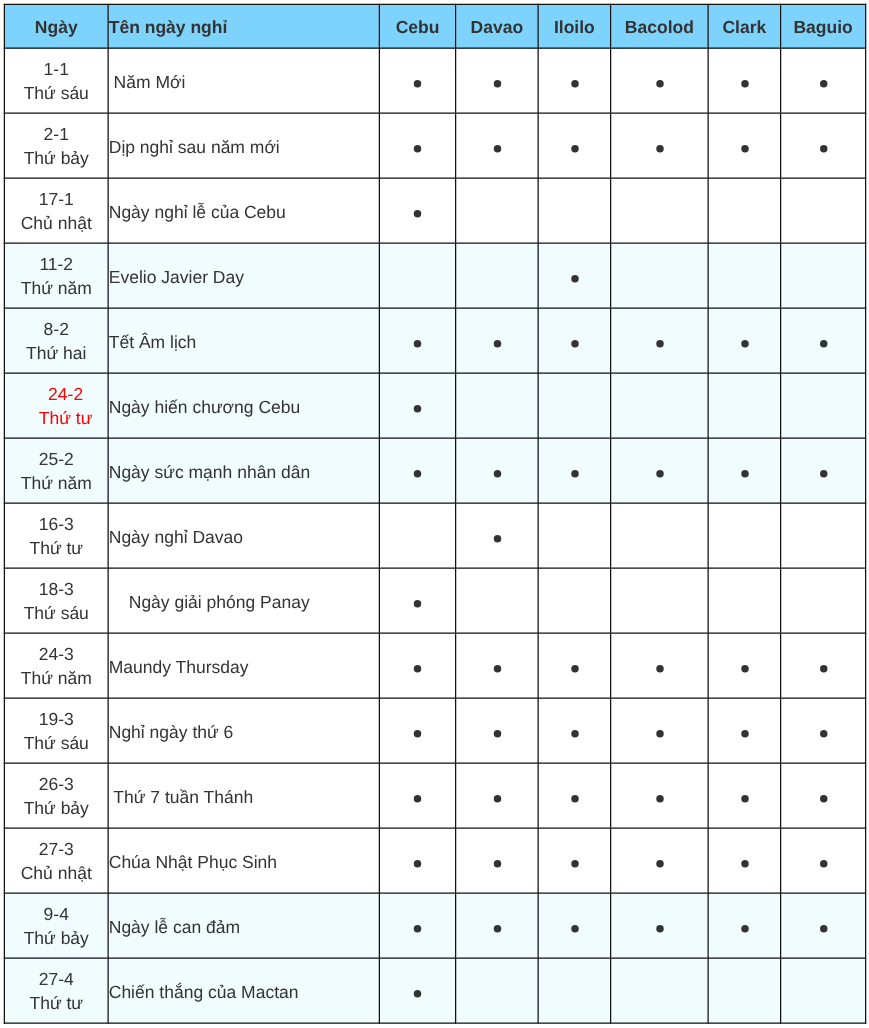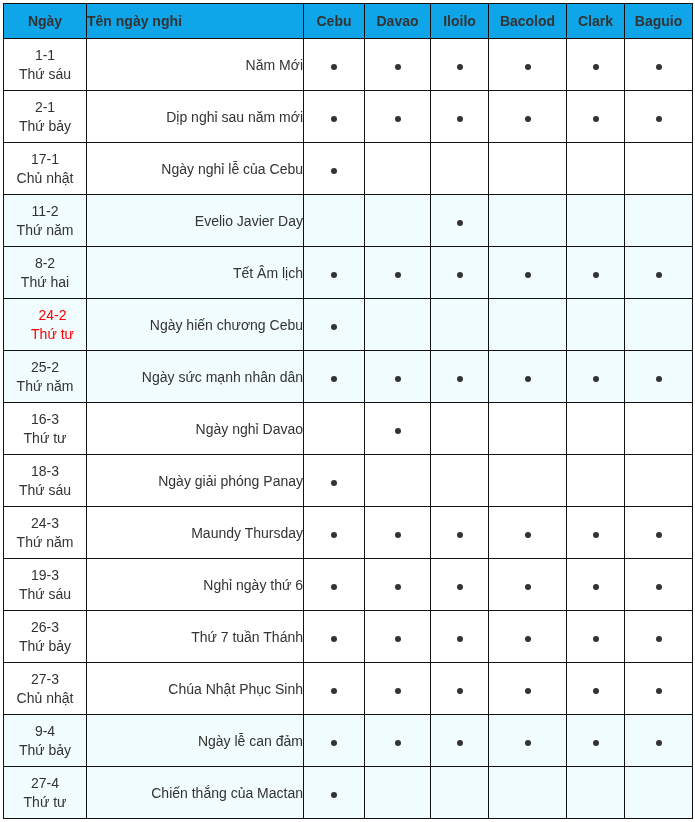--- a/index.html
+++ b/index.html
@@ -10,33 +10,33 @@
     table-layout: fixed;
     width: 689px;
   }
   table.holidays th, table.holidays td {
     border: 1px solid #111111;
     padding: 0;
     font-size: 14px;
     color: #333333;
   }
   table.holidays th {
-    background: #0ea5e9;
+    background: #7dd3fc;
     height: 34px;
     font-weight: bold;
     font-size: 14px;
     color: #333333;
   }
   th.col-date { text-align: center; }
   th.col-name { text-align: left; padding-left: 18px; }
   th.col-city { text-align: center; }
   td { height: 51px; }
   td.date { text-align: center; line-height: 19px; font-size: 14px; color: #444; }
   td.date.red { color: #ff0000; padding-left: 15px; }
-  td.name { text-align: right; padding-left: 1px; font-size: 14px; color: #333; }
+  td.name { text-align: left; padding-left: 1px; font-size: 14px; color: #333; }
   td.mark { text-align: center; }
   tr.cyan td { background: #f0fcfd; }
   .dot {
     display: inline-block; width: 6px; height: 6px; border-radius: 50%;
     background: #333333;
   }
 </style>
 </head>
 <body>
 
@@ -231,21 +231,21 @@
         <td class="mark"><span class="dot"></span></td>
         <td class="mark"><span class="dot"></span></td>
         <td class="mark"><span class="dot"></span></td>
         <td class="mark"><span class="dot"></span></td>
       </tr>
       <tr class="cyan">
         <td class="date">
           <div>9-4</div>
           <div>Thứ bảy</div>
         </td>
-        <td class="name" style="white-space: pre; padding-left: 43px;">Ngày lễ can đảm</td>
+        <td class="name" style="white-space: pre;">Ngày lễ can đảm</td>
         <td class="mark"><span class="dot"></span></td>
         <td class="mark"><span class="dot"></span></td>
         <td class="mark"><span class="dot"></span></td>
         <td class="mark"><span class="dot"></span></td>
         <td class="mark"><span class="dot"></span></td>
         <td class="mark"><span class="dot"></span></td>
       </tr>
       <tr class="cyan">
         <td class="date">
           <div>27-4</div>

